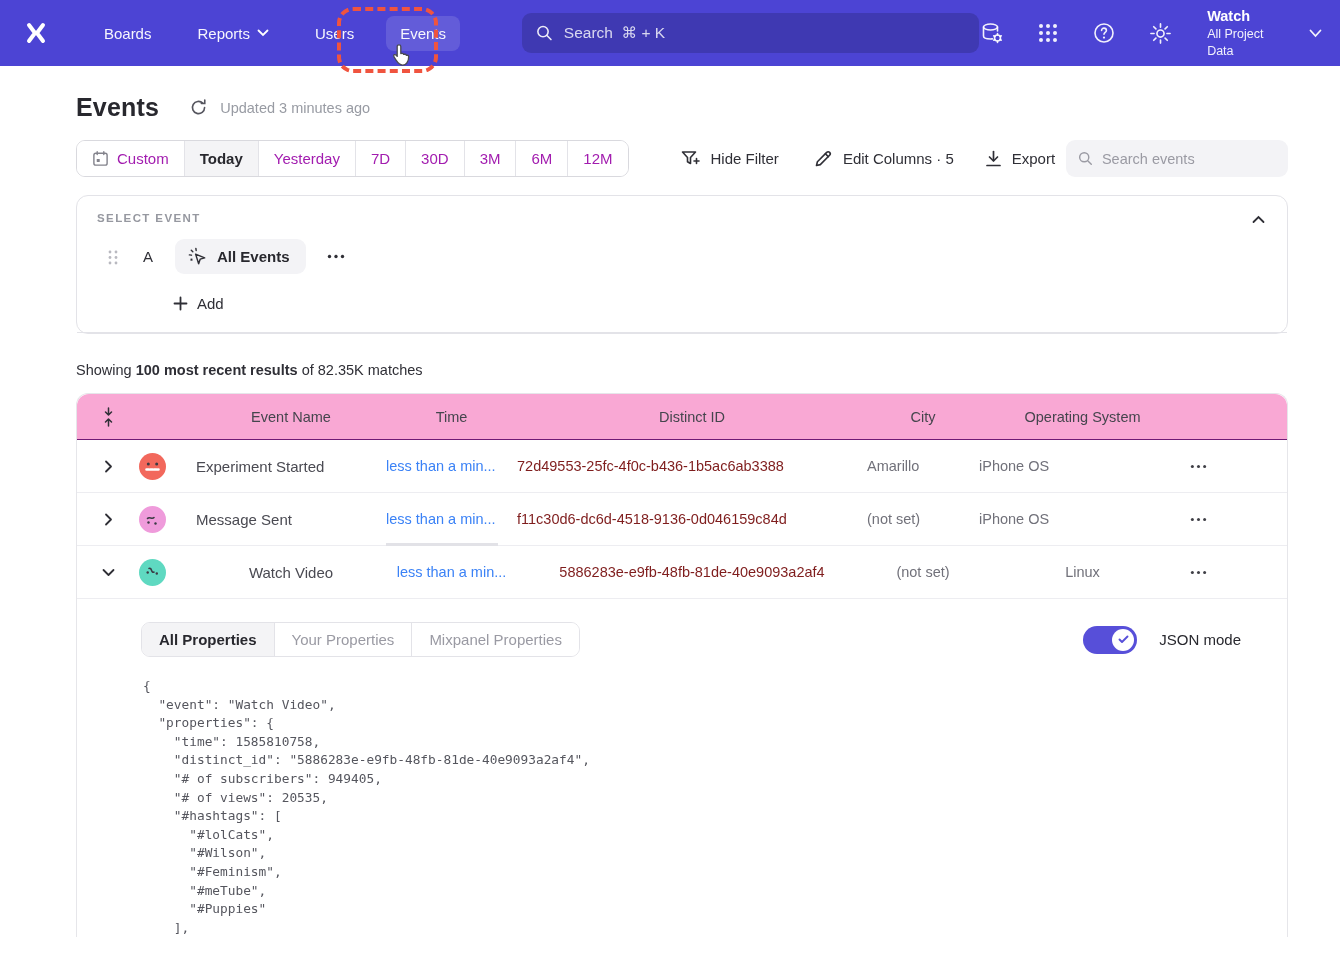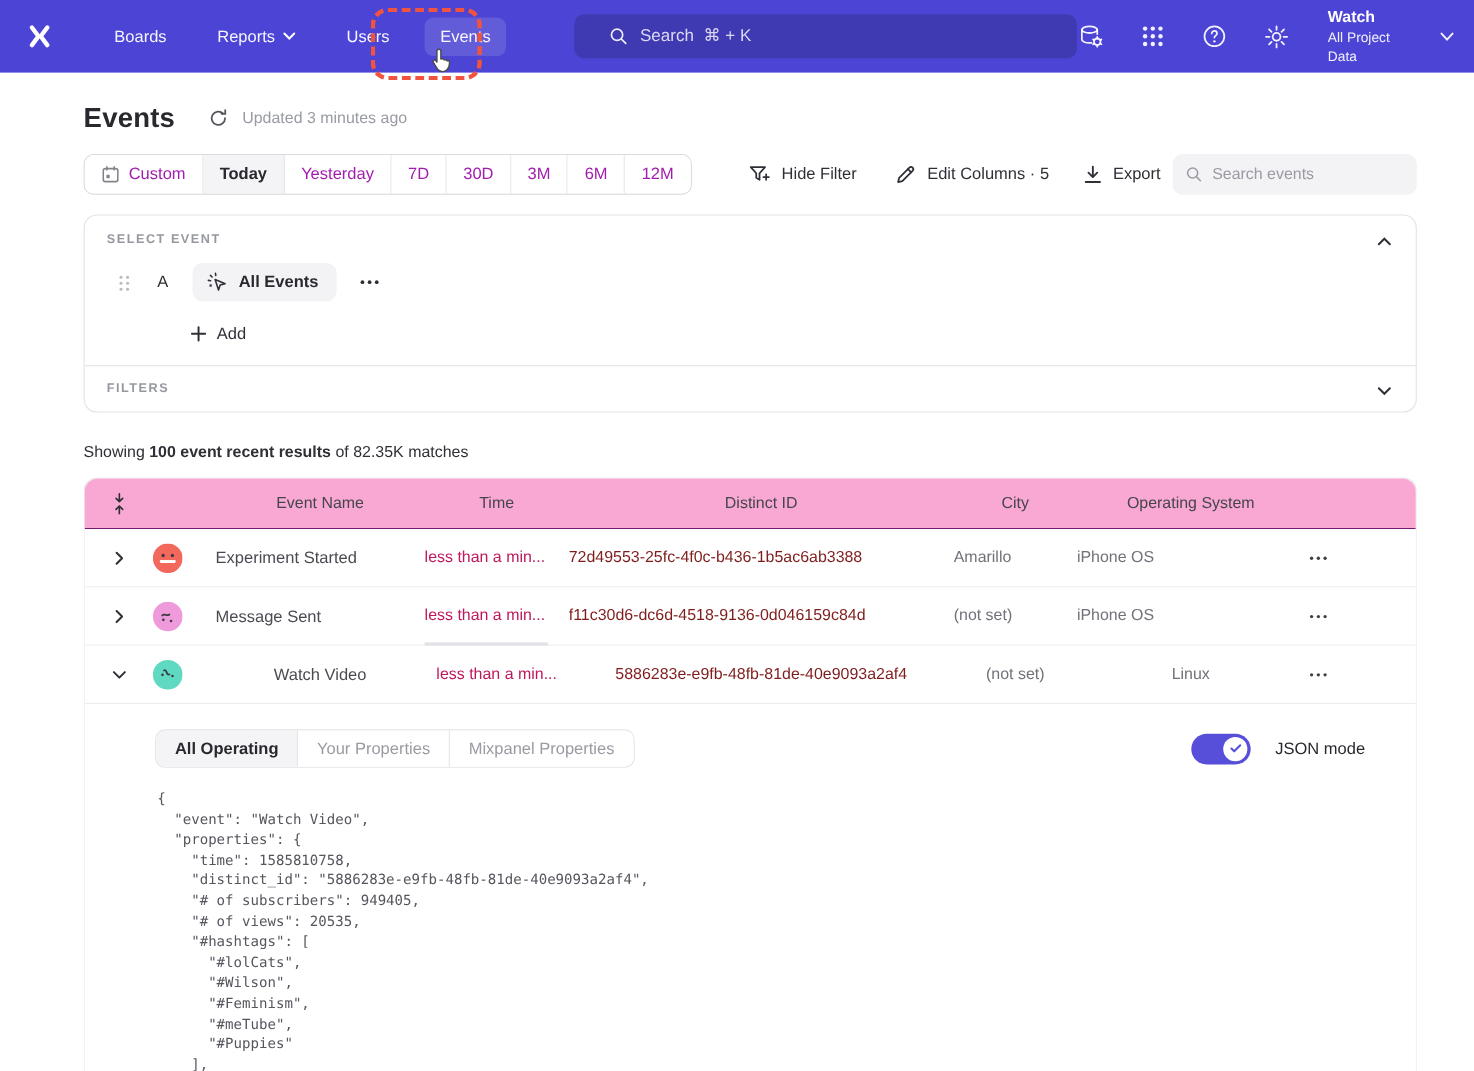--- a/index.html
+++ b/index.html
@@ -6,21 +6,21 @@
   html,body { width:1340px; height:974px; }
   body { font-family:"Liberation Sans", sans-serif; background:#ffffff; overflow:hidden; color:#2f2f36; }
   .page { position:relative; width:1340px; height:974px; overflow:hidden; }
 
   
   .topnav { position:relative; height:66px; background:#4c44d4; display:flex; align-items:center; padding:0 18px 0 16px; }
   .logo { width:40px; height:40px; display:flex; align-items:center; justify-content:center; margin-right:34px; }
   .nav-item { color:rgba(255,255,255,.95); font-size:15px; padding:9px 14px; border-radius:8px; display:flex; align-items:center; gap:7px; cursor:pointer; }
   .nav-item.spaced { margin-right:18px; }
   .nav-item.active { background:rgba(255,255,255,.13); margin-right:0; }
-  .nav-search { margin-left:62px; width:458px; height:40px; background:rgba(0,0,0,.16); border-radius:9px; display:flex; align-items:center; padding:0 32px; gap:11px; }
+  .nav-search { margin-left:62px; width:458px; height:40px; background:rgba(0,0,0,.16); border-radius:9px; display:flex; align-items:center; padding:0 14px; gap:11px; }
   .nav-search input { background:transparent; border:none; outline:none; color:rgba(255,255,255,.85); font-size:15.5px; width:100%; font-family:"Liberation Sans", sans-serif; }
   .nav-search input::placeholder { color:rgba(255,255,255,.8); }
   .nav-right { margin-left:auto; display:flex; align-items:center; gap:30px; }
   .nav-icon { width:26px; height:26px; display:flex; align-items:center; justify-content:center; cursor:pointer; }
   .project-switch { display:flex; align-items:center; gap:16px; cursor:pointer; margin-left:4px; }
   .project-name { color:#fff; font-size:14.5px; font-weight:bold; line-height:19px; }
   .project-scope { color:rgba(255,255,255,.92); font-size:12.5px; line-height:17px; }
 
   
   .annotation-box { position:absolute; left:337px; top:7px; width:101px; height:66px; border:4.5px dashed #f0543f; border-radius:16px; pointer-events:none; z-index:5; }
@@ -67,21 +67,21 @@
   .etable { margin-top:15px; border:1px solid #e6e6ea; border-bottom:none; border-radius:12px 12px 0 0; }
   .t-grid { display:grid; grid-template-columns:62px 57px 190px 131px 350px 112px 207px 1fr; align-items:center; }
   .t-head { height:46px; background:#f9a8d4; border-radius:12px 12px 0 0; border-bottom:1px solid #701a75;text-align:center; }
   .t-head .th { font-size:14.5px; color:#45454d; }
   .t-row { height:53px; border-bottom:1px solid #ededf1; background:#fff; }
   .t-row:last-of-type { border-bottom:1px solid #ededf1; }
   .cell-center { display:flex; justify-content:center; }
   .row-chevron { width:22px; height:22px; display:flex; align-items:center; justify-content:center; cursor:pointer; }
   .avatar { width:27px; height:27px; }
   .ename { font-size:15px; color:#4a4a52; }
-  .etime { font-size:14.5px; color:#be185d; }
+  .etime { font-size:14.5px; color:#3b82f6; }
   .eid { font-size:14.5px; color:#7f1d1d; cursor:pointer; }
   .ecity,.eos { font-size:14.5px; color:#71717a; }
   .scroll-nub { position:relative;text-align:center; }
   .scroll-nub::after { content:""; position:absolute; left:309px; top:-3px; width:112px; height:3px; background:#e2e2e7; }
 
   
   .detail { background:#fff; padding:23px 24px 0 64px; position:relative; }
   .detail-top { display:flex; align-items:center; }
   .prop-tabs { display:flex; height:35px; border:1px solid #e3e3e8; border-radius:9px; overflow:hidden; }
   .ptab { display:flex; align-items:center; padding:0 17px; font-size:15px; color:#9a9aa3; border-right:1px solid #e3e3e8; cursor:pointer; background:#fff; }
@@ -303,31 +303,23 @@
           </div>
         </div>
         <div class="add-btn">
           <svg width="15" height="15" viewBox="0 0 15 15" fill="none" stroke="#2f2f36" stroke-width="1.8" stroke-linecap="round">
               <path d="M7.5 1.5v12 M1.5 7.5h12"></path>
             </svg>
           <span>Add</span>
         </div>
       </div>
       <div class="qdivider"></div>
-      <div class="filters-section">
-        <div class="qlabel">FILTERS</div>
-        <div class="collapse-chevron" style="top:11px">
-          <svg width="13" height="9" viewBox="0 0 13 9" fill="none" stroke="#2f2f36" stroke-width="1.8" stroke-linecap="round">
-              <path d="M1.5 2 L6.5 7 L11.5 2"></path>
-            </svg>
-        </div>
-      </div>
-    </div>
-
-    <div class="summary"><span>Showing </span><b>100 event recent results</b><span> of 82.35K matches</span></div>
+    </div>
+
+    <div class="summary"><span>Showing </span><b>100 most recent results</b><span> of 82.35K matches</span></div>
 
     <div class="etable">
       <div class="t-grid t-head">
         <div class="cell-center">
           <svg width="15" height="20" viewBox="0 0 15 20" fill="none" stroke="#2f2f36" stroke-width="1.5" stroke-linecap="round" stroke-linejoin="round">
             <path d="M7.5 1v6.5 M4.5 5l3 3 3-3"></path>
             <path d="M7.5 19v-6.5 M4.5 15l3-3 3 3"></path>
           </svg>
         </div>
         <div></div>
@@ -432,21 +424,21 @@
                 <circle cx="15.5" cy="2.5" r="1.6"></circle>
               </svg>
         </div>
           </div>
       </div>
 
       <div class="detail">
         <div class="detail-top">
           <div class="prop-tabs">
             <div class="ptab selected">
-                <span>All Operating</span>
+                <span>All Properties</span>
               </div>
             <div class="ptab">
                 <span>Your Properties</span>
               </div>
             <div class="ptab">
                 <span>Mixpanel Properties</span>
               </div>
           </div>
           <div class="json-toggle-wrap">
             <div class="toggle">

